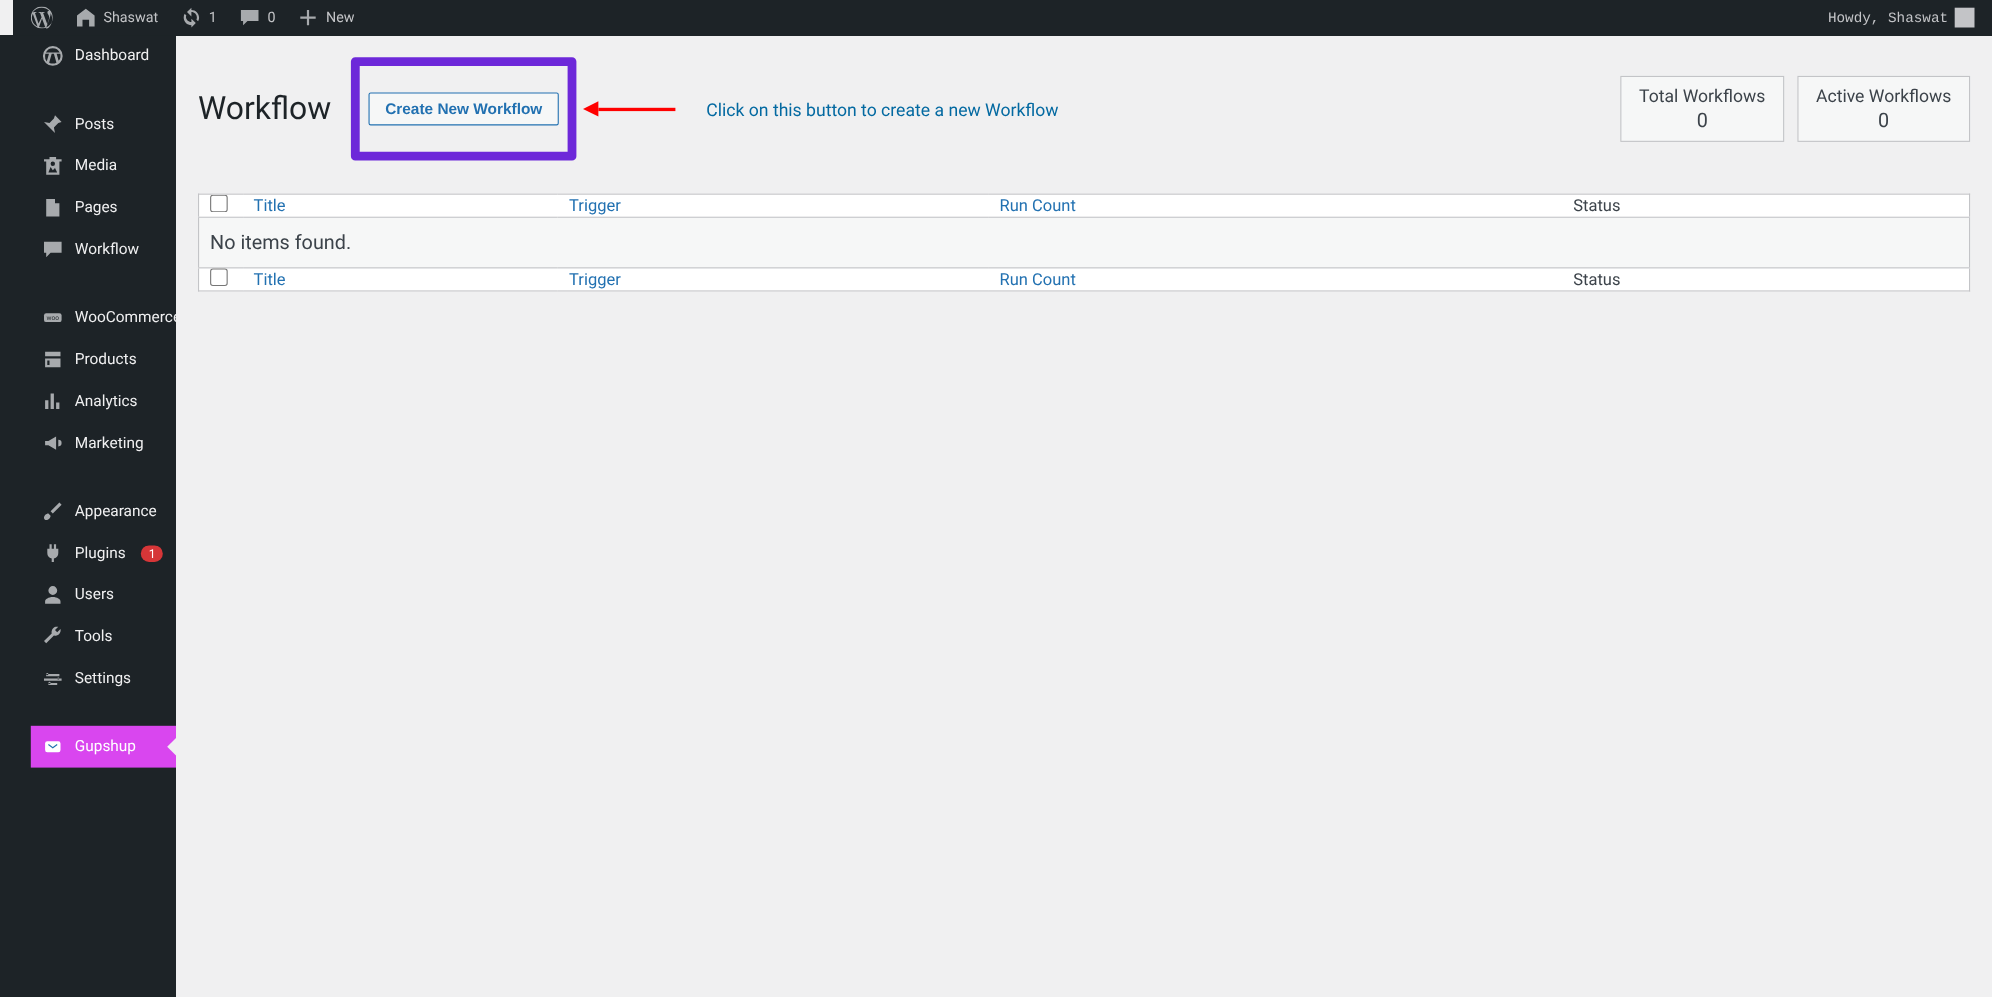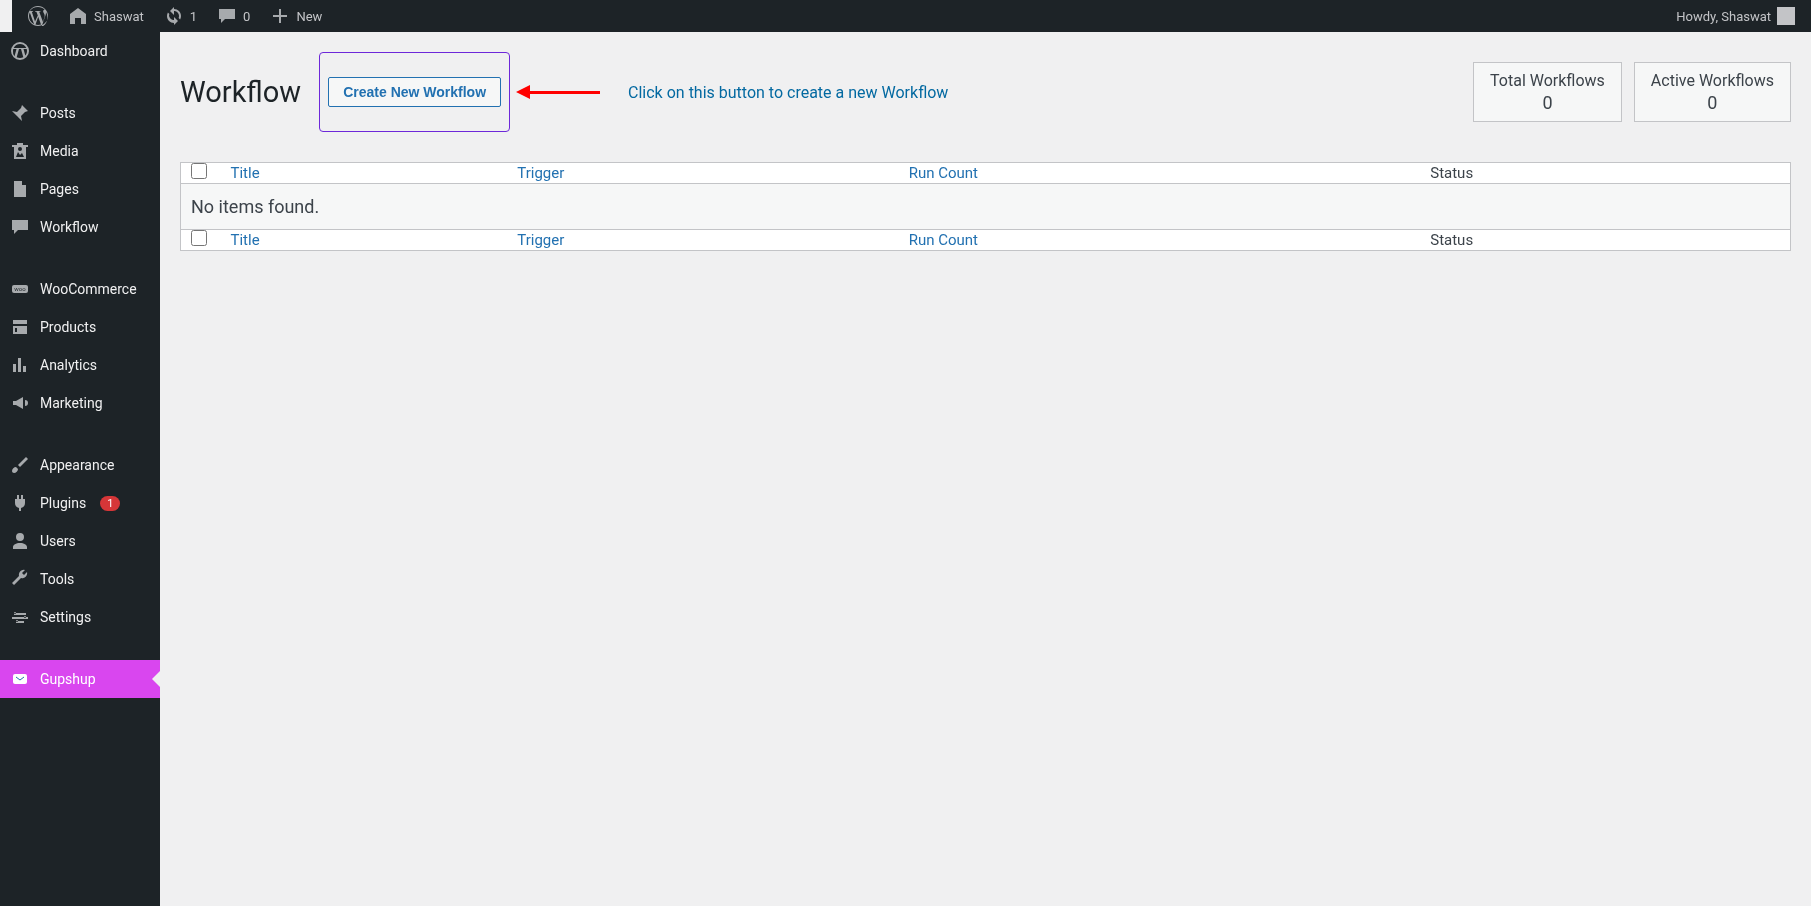--- a/index.html
+++ b/index.html
@@ -1,39 +1,39 @@
 <!DOCTYPE html>
 <html><head>
 <meta charset="utf-8">
 <style>
 * { margin: 0; padding: 0; box-sizing: border-box; }
 body { font-family: -apple-system, BlinkMacSystemFont, "Segoe UI", Roboto, Oxygen-Sans, Ubuntu, Cantarell, "Helvetica Neue", sans-serif; background: #f0f0f1; color: #3c434a; font-size: 13px; }
 
 .topbar { background: #1d2327; color: #c3c4c7; height: 32px; display: flex; align-items: center; padding: 0 8px; justify-content: space-between; position: fixed; top: 0; left: 12px; right: 0; z-index: 1000; }
 .topbar-left { display: flex; align-items: center; gap: 4px; height: 100%; }
-.topbar-right { display: flex; align-items: center; gap: 8px; height: 100%; }
+.topbar-right { display: flex; align-items: center; gap: 8px; height: 100%; font-family: Liberation Mono, monospace; }
 .tb-item { display: flex; align-items: center; gap: 6px; padding: 0 8px; height: 100%; cursor: pointer; color: #c3c4c7; font-size: 13px; }
 .tb-icon { fill: #a7aaad; width: 20px; height: 20px; }
 .tb-avatar { width: 18px; height: 18px; background: #c3c4c7; display: inline-block; }
 
-.sidebar { position: fixed; top: 32px; left: 0; bottom: 0; width: 160px; background: #1d2327; color: #f0f0f1; overflow-y: auto; }
+.sidebar { position: fixed; top: 32px; left: 0; bottom: 0; width: 160px; background: #1d2327; color: #f0f0f1; overflow-y: auto; padding-left: 28px; }
 .sidebar-item { display: flex; align-items: center; gap: 10px; padding: 9px 8px 9px 10px; cursor: pointer; color: #f0f0f1; font-size: 14px; }
 .sidebar-item.active { background: #d946ef; color: #fff; }
 .sidebar-sep { height: 24px; }
 .sb-icon { width: 20px; height: 20px; fill: #a7aaad; flex-shrink: 0; }
 .sidebar-item.active .sb-icon { fill: #fff; }
 .badge { background: #d63638; color: #fff; border-radius: 10px; padding: 1px 7px; font-size: 11px; margin-left: 4px; }
 .sidebar-item.active { position: relative; }
 .sidebar-item.active::after { content:""; position:absolute; right:0; top:50%; transform:translateY(-50%); border-top:8px solid transparent; border-bottom:8px solid transparent; border-right:8px solid #f0f0f1; }
 
 .main { margin-left: 160px; margin-top: 32px; padding: 20px 20px 40px 20px; }
 .header-row { display: flex; align-items: center; gap: 10px; margin-bottom: 30px; position: relative; }
 .page-title { font-size: 29px; font-weight: 400; color: #1d2327; padding-right: 8px; }
 .create-btn { border: 1px solid #2271b1; color: #2271b1; background: #f6f7f7; padding: 6px 14px; font-size: 14px; font-weight: 600; cursor: pointer; border-radius: 2px; }
-.highlight-box { border: 1px solid #6d28d9; padding: 24px 8px; border-radius: 4px; display:inline-flex; }
+.highlight-box { border: 8px solid #6d28d9; padding: 24px 8px; border-radius: 4px; display:inline-flex; }
 .annotation-arrow { color: #ff0000; display: flex; align-items: center; margin-left: 10px; position: relative; }
 .arrow-line { width: 70px; height: 3px; background: #ff0000; position: relative; }
 .arrow-head { width: 0; height: 0; border-top: 7px solid transparent; border-bottom: 7px solid transparent; border-right: 14px solid #ff0000; position: absolute; left: -14px; top: -6px; }
 .annotation-text { color: #0369a1; font-size: 16px; margin-left: 18px; }
 
 .stat-boxes { margin-left: auto; display: flex; gap: 12px; }
 .stat-box { border: 1px solid #c3c4c7; background: #f6f7f7; padding: 8px 16px; text-align: center; min-width: 120px; }
 .stat-label { font-size: 16px; color: #3c434a; }
 .stat-value { font-size: 18px; color: #3c434a; margin-top: 2px; }
 

